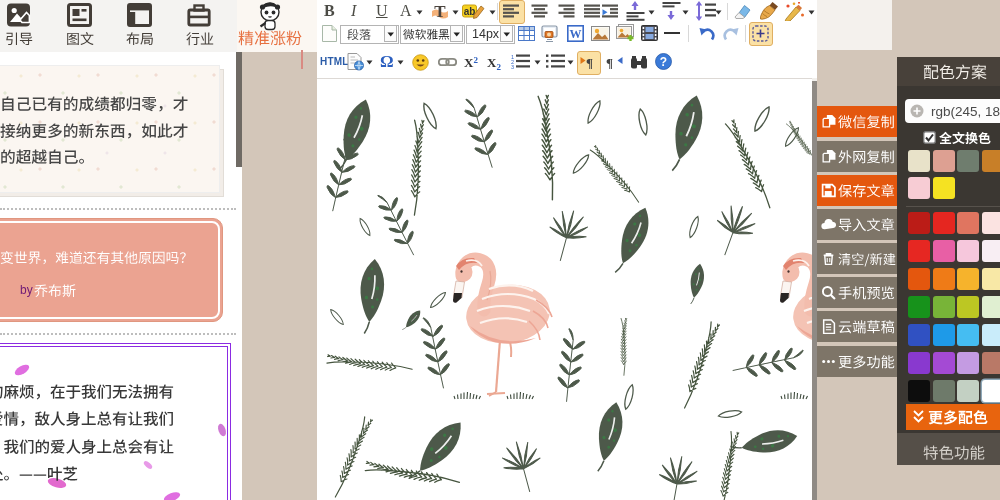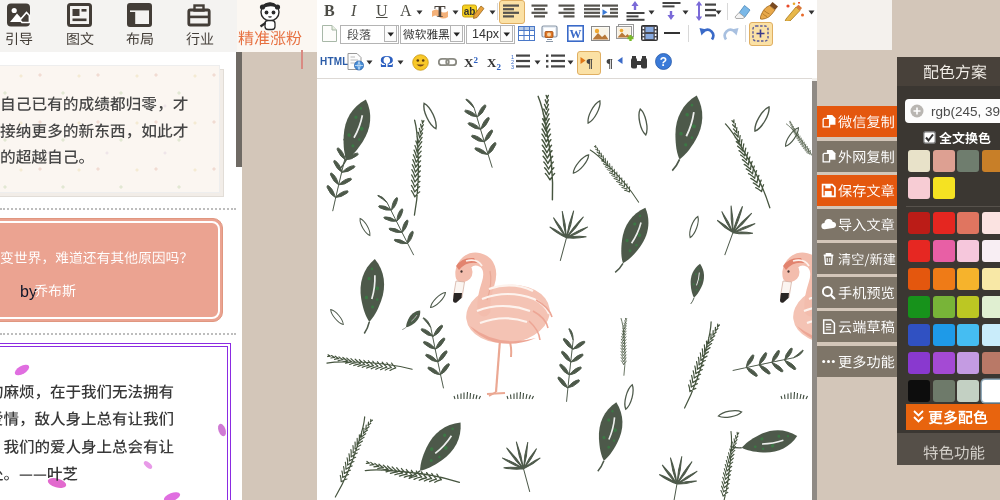--- a/index.html
+++ b/index.html
@@ -75,21 +75,21 @@
     <path transform="translate(0,15.7)" fill="#454545" d="M8.6 -6.5C9.4 -5.4 10.4 -3.8 10.9 -2.9L12.1 -3.6C11.6 -4.6 10.6 -6.1 9.7 -7.2ZM9.3 -13.3C8.8 -11.2 8 -9.1 6.9 -7.7V-10.7H4.4C4.6 -11.4 5 -12.2 5.2 -13L3.6 -13.3C3.5 -12.5 3.3 -11.5 3.1 -10.7H1.3V0.9H2.6V-0.3H6.9V-7.6C7.3 -7.4 7.8 -7 8.1 -6.8C8.6 -7.5 9.1 -8.4 9.5 -9.4H13.3C13.1 -3.5 12.9 -1.1 12.4 -0.5C12.2 -0.3 12 -0.3 11.7 -0.3C11.3 -0.3 10.4 -0.3 9.3 -0.4C9.6 0 9.8 0.7 9.8 1.1C10.7 1.1 11.7 1.1 12.2 1.1C12.8 1 13.2 0.8 13.6 0.3C14.3 -0.5 14.4 -2.9 14.7 -10.1C14.7 -10.3 14.7 -10.8 14.7 -10.8H10.1C10.3 -11.5 10.6 -12.2 10.7 -13ZM2.6 -9.4H5.6V-6.4H2.6ZM2.6 -1.6V-5.1H5.6V-1.6Z M25.3 -5.4H28.5V-2.9H25.3ZM23.9 -6.6V-1.7H30V-6.6ZM17.1 -6.2C17.1 -3.4 16.9 -0.9 16 0.7C16.4 0.8 17 1.1 17.2 1.3C17.6 0.5 17.9 -0.4 18.1 -1.5C19.3 0.5 21.1 0.9 24.3 0.9H30.4C30.5 0.5 30.8 -0.2 31 -0.5C29.8 -0.5 25.3 -0.5 24.3 -0.5C22.9 -0.5 21.7 -0.6 20.8 -0.9V-3.8H23.1V-5.1H20.8V-7.1H23.3V-7.4C23.5 -7.2 23.8 -7 24 -6.8C25.6 -7.8 26.5 -9.2 26.8 -11.4H28.9C28.8 -9.6 28.7 -8.9 28.5 -8.7C28.4 -8.6 28.2 -8.5 28 -8.5C27.8 -8.5 27.2 -8.5 26.6 -8.6C26.8 -8.3 27 -7.7 27 -7.3C27.7 -7.3 28.4 -7.3 28.7 -7.3C29.2 -7.4 29.5 -7.5 29.7 -7.8C30.1 -8.2 30.2 -9.3 30.3 -12.1C30.4 -12.3 30.4 -12.6 30.4 -12.6H23.4V-11.4H25.4C25.2 -9.8 24.5 -8.7 23.3 -7.9V-8.5H20.6V-10.2H23V-11.5H20.6V-13.3H19.2V-11.5H16.8V-10.2H19.2V-8.5H16.5V-7.1H19.5V-1.8C19 -2.3 18.6 -3 18.3 -3.8C18.4 -4.6 18.4 -5.3 18.4 -6.1Z M43.8 -12.6C44.3 -12 44.9 -11.2 45.2 -10.7L46.3 -11.3C45.9 -11.8 45.3 -12.5 44.8 -13.1ZM32.8 -6.1C32.9 -4 32.8 -1.5 31.7 0.4C32 0.5 32.5 1 32.7 1.3C33.3 0.4 33.6 -0.7 33.8 -1.8C35.1 0.4 37.1 0.9 40.4 0.9H46.1C46.2 0.5 46.5 -0.2 46.7 -0.5C45.6 -0.5 41.3 -0.5 40.4 -0.5C38.8 -0.5 37.5 -0.6 36.5 -1V-3.8H38.6V-5.1H36.5V-7.1H38.8V-8.4H36.3V-10.1H38.6V-11.4H36.3V-13.3H34.9V-11.4H32.6V-10.1H34.9V-8.4H32V-7.1H35.2V-2C34.7 -2.5 34.3 -3.2 34.1 -4.1C34.1 -4.8 34.1 -5.4 34.1 -6ZM39.1 -2.2C39.3 -2.5 39.8 -2.8 42.4 -4.3C42.3 -4.6 42.1 -5.1 42 -5.5L40.6 -4.6V-9.4H42.2C42.4 -7.4 42.6 -5.6 42.9 -4.2C42.2 -3.2 41.2 -2.3 40.2 -1.8C40.5 -1.5 40.9 -1 41.1 -0.7C42 -1.2 42.7 -1.9 43.4 -2.7C43.8 -1.7 44.4 -1.2 45 -1.2C46 -1.2 46.4 -1.8 46.6 -3.9C46.3 -4 45.8 -4.3 45.6 -4.6C45.5 -3.1 45.4 -2.5 45.2 -2.5C44.9 -2.5 44.6 -3 44.3 -3.9C45.1 -5.2 45.8 -6.6 46.3 -8.2L45.1 -8.5C44.8 -7.5 44.4 -6.6 43.9 -5.7C43.8 -6.7 43.6 -8 43.6 -9.4H46.5V-10.6H43.5C43.5 -11.5 43.5 -12.4 43.5 -13.3H42.1C42.1 -12.4 42.1 -11.5 42.2 -10.6H39.2V-4.6C39.2 -4 38.8 -3.7 38.5 -3.5C38.7 -3.2 39 -2.6 39.1 -2.2Z M51 -6.3H59V-4.3H51ZM51 -7.7V-9.7H59V-7.7ZM51 -2.9H59V-0.9H51ZM54.1 -13.3C54 -12.7 53.7 -11.9 53.5 -11.2H49.5V1.3H51V0.5H59V1.3H60.6V-11.2H55.1C55.3 -11.7 55.6 -12.4 55.8 -13.1Z M65.2 -7.3V-1.5C65.2 0.5 66 1 68.7 1C69.3 1 73.7 1 74.3 1C77 1 77.6 0.2 77.9 -2.7C77.4 -2.8 76.8 -3 76.4 -3.3C76.2 -0.9 75.9 -0.5 74.3 -0.5C73.3 -0.5 69.5 -0.5 68.7 -0.5C67 -0.5 66.7 -0.6 66.7 -1.5V-5.8H74.4V-4.8H75.9V-12.3H65V-10.8H74.4V-7.3Z M81.5 -3.9C80.2 -3.9 79.1 -2.7 79.1 -1.4C79.1 -0 80.2 1.1 81.5 1.1C82.9 1.1 84 -0 84 -1.4C84 -2.7 82.9 -3.9 81.5 -3.9ZM81.5 0.1C80.7 0.1 80 -0.6 80 -1.4C80 -2.2 80.7 -2.9 81.5 -2.9C82.4 -2.9 83.1 -2.2 83.1 -1.4C83.1 -0.6 82.4 0.1 81.5 0.1Z"></path>
   </svg>
 <div class="ab" style="left:0;top:208px;width:236px;border-top:2px dotted #bdbdbd"></div>
 <div class="ab" style="left:-30px;top:218px;width:251px;height:102px;background:#eba391;border-radius:10px;
 border:1px solid #e09780">
     <div style="position:absolute;left:2px;top:2px;right:2px;bottom:2px;border:2px solid #fff;border-radius:8px"></div>
   </div>
 <svg style="position:absolute;left:0px;top:249.2px;width:193px;height:19px;overflow:visible">
     <path transform="translate(0,13.8)" fill="#fff" d="M3.1 -8.7C2.7 -7.7 2 -6.7 1.2 -6C1.4 -5.9 1.8 -5.6 2 -5.5C2.8 -6.2 3.5 -7.3 4 -8.4ZM9.5 -8.2C10.4 -7.4 11.4 -6.2 11.9 -5.5L12.7 -6C12.2 -6.7 11.2 -7.8 10.3 -8.6ZM6 -11.5C6.2 -11.1 6.5 -10.6 6.7 -10.2H1V-9.3H4.8V-5.1H5.8V-9.3H7.9V-5.1H9V-9.3H12.8V-10.2H7.8C7.6 -10.6 7.3 -11.3 7 -11.7ZM1.8 -4.7V-3.8H2.9C3.7 -2.7 4.7 -1.8 5.9 -1C4.3 -0.4 2.5 -0 0.7 0.2C0.9 0.4 1.1 0.9 1.2 1.1C3.2 0.8 5.2 0.3 6.9 -0.5C8.5 0.3 10.5 0.9 12.6 1.1C12.7 0.9 13 0.5 13.2 0.2C11.2 0 9.5 -0.4 7.9 -1C9.4 -1.8 10.6 -2.9 11.4 -4.3L10.7 -4.7L10.5 -4.7ZM4.1 -3.8H9.8C9.1 -2.8 8.1 -2.1 6.9 -1.5C5.7 -2.1 4.8 -2.9 4.1 -3.8Z M20.1 -11.5V-8.1H17.6V-11.2H16.5V-8.1H14.5V-7.1H16.5V0.2H26.5V-0.8H17.6V-7.1H20.1V-2.8H24.9V-7.1H26.9V-8.1H24.9V-11.4H23.8V-8.1H21.1V-11.5ZM23.8 -7.1V-3.7H21.1V-7.1Z M31.9 -3.7V-2.9C31.9 -1.9 31.7 -0.6 29.2 0.4C29.4 0.6 29.8 0.9 29.9 1.2C32.6 0.1 33 -1.6 33 -2.9V-3.7ZM30.8 -8H34V-6.5H30.8ZM35 -8H38.2V-6.5H35ZM30.8 -10.3H34V-8.8H30.8ZM35 -10.3H38.2V-8.8H35ZM36.3 -3.7V1.1H37.3V-3.7C38.2 -3.1 39.2 -2.6 40.2 -2.3C40.3 -2.6 40.6 -3 40.9 -3.2C39.2 -3.6 37.6 -4.5 36.5 -5.6H39.3V-11.2H29.8V-5.6H32.5C31.5 -4.5 29.8 -3.6 28.2 -3.1C28.5 -2.9 28.8 -2.5 28.9 -2.3C30.7 -2.9 32.7 -4.2 33.8 -5.6H35.3C35.8 -4.9 36.5 -4.3 37.3 -3.7Z M43.6 1.5C45 1 46 -0.2 46 -1.7C46 -2.6 45.5 -3.2 44.8 -3.2C44.2 -3.2 43.7 -2.9 43.7 -2.2C43.7 -1.6 44.2 -1.3 44.8 -1.3L45 -1.3C44.9 -0.3 44.3 0.3 43.3 0.7Z M64.3 -11.2C64.7 -10.5 65.1 -9.7 65.3 -9.1L66.2 -9.6C66 -10.1 65.6 -10.9 65.2 -11.5ZM64.8 -5.5V-3.7H62.7V-5.5ZM62.9 -11.5C62.3 -9.8 61.4 -7.6 60.2 -6.3C60.4 -6 60.6 -5.6 60.7 -5.3C61.1 -5.8 61.4 -6.3 61.8 -6.8V1.1H62.7V0.1H68.4V-0.9H65.8V-2.7H67.9V-3.7H65.8V-5.5H67.9V-6.4H65.8V-8.2H68.2V-9.1H63C63.4 -9.8 63.6 -10.5 63.9 -11.2ZM64.8 -6.4H62.7V-8.2H64.8ZM64.8 -2.7V-0.9H62.7V-2.7ZM55.9 -7.6C56.6 -6.6 57.5 -5.5 58.2 -4.3C57.5 -2.8 56.6 -1.5 55.6 -0.8C55.8 -0.6 56.2 -0.2 56.3 0C57.3 -0.8 58.2 -1.9 58.9 -3.3C59.3 -2.5 59.7 -1.8 60 -1.2L60.8 -1.9C60.5 -2.6 60 -3.5 59.3 -4.4C60 -5.9 60.4 -7.7 60.7 -9.8L60 -10L59.9 -10H56V-9.1H59.6C59.4 -7.7 59.1 -6.5 58.7 -5.4C58 -6.4 57.2 -7.4 56.6 -8.2Z M69.9 -10.6C70.6 -9.9 71.5 -8.9 71.9 -8.2L72.7 -8.8C72.3 -9.4 71.4 -10.4 70.7 -11.1ZM75.3 -5.1H79.9V-3.9H75.3ZM75.3 -3.2H79.9V-2H75.3ZM75.3 -7H79.9V-5.8H75.3ZM74.3 -7.7V-1.2H80.9V-7.7H77.6C77.8 -8.1 77.9 -8.5 78.1 -8.9H82.1V-9.8H79.5C79.8 -10.2 80.2 -10.8 80.5 -11.3L79.5 -11.6C79.3 -11.1 78.8 -10.3 78.4 -9.8H75.9L76.6 -10.1C76.4 -10.5 76 -11.2 75.6 -11.6L74.7 -11.3C75.1 -10.8 75.5 -10.2 75.6 -9.8H73.3V-8.9H76.9C76.9 -8.5 76.7 -8.1 76.6 -7.7ZM72.6 -6.7H69.7V-5.7H71.6V-1.4C71 -1.2 70.3 -0.6 69.6 0.1L70.2 0.9C70.9 0.1 71.6 -0.6 72.1 -0.6C72.5 -0.6 72.9 -0.2 73.5 0.1C74.4 0.6 75.6 0.8 77.2 0.8C78.6 0.8 81 0.7 82 0.6C82 0.3 82.2 -0.1 82.3 -0.4C80.9 -0.2 78.9 -0.1 77.3 -0.1C75.8 -0.1 74.6 -0.2 73.7 -0.7C73.2 -1 72.9 -1.2 72.6 -1.4Z M92.1 -6.7C93.2 -5.7 94.5 -4.3 95.1 -3.5L95.9 -4.3C95.2 -5.1 93.9 -6.4 92.9 -7.3ZM83.9 -10.8C84.7 -10.1 85.6 -9.1 86.1 -8.4L86.9 -9.1C86.4 -9.7 85.5 -10.7 84.7 -11.4ZM87.3 -10.7V-9.6H91.5C90.4 -7.4 88.7 -5.5 86.7 -4.3C86.9 -4.1 87.3 -3.7 87.5 -3.5C88.7 -4.3 89.8 -5.3 90.7 -6.6V-0.9H91.8V-8.1C92.1 -8.6 92.4 -9.1 92.7 -9.6H95.6V-10.7ZM86.2 -6.9H83.4V-5.9H85.2V-1.6C84.6 -1.4 83.9 -0.7 83.1 0.1L83.9 1.1C84.6 0.2 85.2 -0.7 85.7 -0.7C86 -0.7 86.4 -0.2 87 0.2C88 0.8 89.2 1 91 1C92.4 1 94.9 0.9 95.9 0.8C95.9 0.5 96.1 -0.1 96.2 -0.4C94.8 -0.2 92.7 -0.1 91 -0.1C89.4 -0.1 88.2 -0.2 87.3 -0.8C86.8 -1.1 86.5 -1.4 86.2 -1.5Z M102 -11.6C101.8 -11 101.6 -10.4 101.4 -9.8H97.5V-8.8H101C100.1 -7 98.8 -5.3 97.2 -4.2C97.3 -4 97.7 -3.6 97.8 -3.4C98.7 -4 99.5 -4.8 100.1 -5.6V1.1H101.1V-1.6H106.9V-0.2C106.9 0 106.9 0.1 106.6 0.1C106.4 0.1 105.5 0.1 104.6 0.1C104.7 0.4 104.9 0.8 104.9 1.1C106.1 1.1 106.9 1.1 107.4 0.9C107.8 0.7 107.9 0.4 107.9 -0.2V-7.2H101.2C101.6 -7.8 101.8 -8.3 102.1 -8.8H109.6V-9.8H102.5C102.7 -10.3 102.9 -10.8 103 -11.3ZM101.1 -4H106.9V-2.5H101.1ZM101.1 -4.9V-6.3H106.9V-4.9Z M118.3 -0.9C119.9 -0.3 121.6 0.5 122.5 1L123.5 0.4C122.4 -0.2 120.7 -1 119 -1.5ZM115.4 -1.6C114.4 -1 112.5 -0.2 111 0.3C111.2 0.5 111.5 0.9 111.7 1.1C113.2 0.6 115.1 -0.2 116.3 -1ZM119.9 -11.6V-10H114.7V-11.6H113.7V-10H111.5V-9H113.7V-2.8H111.1V-1.9H123.5V-2.8H120.9V-9H123.1V-10H120.9V-11.6ZM114.7 -2.8V-4.3H119.9V-2.8ZM114.7 -9H119.9V-7.6H114.7ZM114.7 -6.7H119.9V-5.2H114.7Z M129.7 -10.2V-6.6L127.9 -5.9L128.3 -5L129.7 -5.5V-1C129.7 0.5 130.2 0.9 131.8 0.9C132.2 0.9 135.1 0.9 135.4 0.9C137 0.9 137.3 0.3 137.5 -1.6C137.2 -1.7 136.8 -1.9 136.5 -2C136.4 -0.4 136.3 -0 135.4 -0C134.8 -0 132.4 -0 131.9 -0C130.9 -0 130.7 -0.2 130.7 -1V-5.9L132.8 -6.7V-2H133.7V-7.1L135.9 -7.9C135.9 -5.7 135.8 -4.3 135.8 -3.9C135.7 -3.6 135.5 -3.5 135.3 -3.5C135.1 -3.5 134.6 -3.5 134.2 -3.5C134.3 -3.3 134.4 -2.9 134.5 -2.6C134.9 -2.6 135.5 -2.6 135.9 -2.7C136.3 -2.8 136.6 -3 136.7 -3.7C136.8 -4.3 136.9 -6.3 136.9 -8.8L136.9 -8.9L136.2 -9.2L136 -9.1L135.9 -9L133.7 -8.1V-11.6H132.8V-7.8L130.7 -7V-10.2ZM127.9 -11.5C127.1 -9.4 125.8 -7.4 124.4 -6C124.6 -5.8 124.9 -5.3 125 -5C125.5 -5.5 126 -6.1 126.4 -6.7V1.1H127.4V-8.3C128 -9.3 128.5 -10.3 128.8 -11.2Z M143.1 -5.5H148.9V-4.3H143.1ZM143.1 -7.6H148.9V-6.3H143.1ZM147.6 -2.3C148.5 -1.4 149.6 -0.2 150.1 0.6L151 0.1C150.4 -0.7 149.3 -1.9 148.5 -2.7ZM143.1 -2.7C142.5 -1.8 141.6 -0.8 140.8 -0.1C141 0.1 141.4 0.4 141.6 0.5C142.4 -0.2 143.4 -1.4 144.1 -2.4ZM139.8 -10.8V-6.9C139.8 -4.8 139.7 -1.8 138.5 0.3C138.7 0.4 139.2 0.7 139.4 0.8C140.6 -1.4 140.8 -4.7 140.8 -6.9V-9.9H151V-10.8ZM145.3 -9.7C145.2 -9.4 145 -8.9 144.8 -8.4H142.1V-3.4H145.5V-0.1C145.5 0.1 145.4 0.2 145.2 0.2C145 0.2 144.3 0.2 143.5 0.2C143.6 0.4 143.7 0.8 143.8 1.1C144.8 1.1 145.5 1.1 145.9 0.9C146.3 0.8 146.5 0.5 146.5 -0V-3.4H149.9V-8.4H145.9C146.1 -8.8 146.3 -9.2 146.5 -9.5Z M158.3 -9.5C158.3 -8.7 158.3 -7.9 158.2 -7.2H154.7V-6.3H158.1C157.7 -4.3 156.9 -2.7 154.7 -1.7C155 -1.6 155.3 -1.2 155.4 -0.9C157.2 -1.8 158.2 -3 158.7 -4.7C160 -3.5 161.3 -2 161.9 -1L162.7 -1.7C161.9 -2.7 160.4 -4.4 158.9 -5.6L159.1 -6.3H162.7V-7.2H159.2C159.3 -8 159.3 -8.7 159.3 -9.5ZM152.9 -11V1.1H153.9V0.4H163.5V1.1H164.5V-11ZM153.9 -0.5V-10.1H163.5V-0.5Z M170.9 -2.8V-1.9H176.5V-2.8ZM172 -9C171.9 -7.6 171.7 -5.8 171.6 -4.7H171.8L177.5 -4.6C177.2 -1.6 176.9 -0.4 176.6 -0C176.4 0.1 176.3 0.1 176.1 0.1C175.8 0.1 175.2 0.1 174.5 0.1C174.7 0.3 174.8 0.7 174.8 1C175.5 1 176.1 1 176.5 1C176.9 1 177.2 0.9 177.4 0.6C177.9 0.1 178.2 -1.4 178.5 -5.1C178.6 -5.2 178.6 -5.5 178.6 -5.5H176.9C177.1 -7.2 177.3 -9.3 177.4 -10.8L176.7 -10.8L176.5 -10.8H171.4V-9.8H176.3C176.2 -8.6 176 -6.9 175.9 -5.5H172.7C172.8 -6.6 172.9 -7.9 173 -8.9ZM166.6 -10.3V-1.2H167.6V-2.6H170.3V-10.3ZM167.6 -9.3H169.3V-3.5H167.6Z M182.1 -3.3H183.2C182.9 -5.4 185.8 -5.9 185.8 -8C185.8 -9.5 184.7 -10.5 183 -10.5C181.6 -10.5 180.7 -9.9 179.9 -9L180.6 -8.3C181.3 -9.1 182 -9.5 182.8 -9.5C184 -9.5 184.5 -8.8 184.5 -7.9C184.5 -6.3 181.7 -5.7 182.1 -3.3ZM182.7 0.1C183.2 0.1 183.6 -0.3 183.6 -0.8C183.6 -1.4 183.2 -1.8 182.7 -1.8C182.2 -1.8 181.8 -1.4 181.8 -0.8C181.8 -0.3 182.2 0.1 182.7 0.1Z"></path>
   </svg>
-<div class="ab" style="left:20px;top:283px;color:#0f172a;font-size:16px">by</div>
+<div class="ab" style="left:20px;top:283px;color:#701a75;font-size:12px">by</div>
 <svg style="position:absolute;left:34px;top:282px;width:42px;height:19px;overflow:visible">
     <path transform="translate(0,14)" fill="#fff" d="M8.6 -5.3V1.1H9.7V-5.3ZM4.2 -5.3V-3.7C4.2 -2.4 3.9 -0.8 1.4 0.4C1.7 0.5 2 0.9 2.2 1.1C4.9 -0.2 5.2 -2 5.2 -3.7V-5.3ZM11.4 -11.6C9.1 -11.1 5 -10.8 1.5 -10.7C1.6 -10.5 1.7 -10.1 1.8 -9.8C3.1 -9.9 4.6 -9.9 6 -10C5.8 -9.4 5.5 -8.8 5.2 -8.3H0.8V-7.3H4.5C3.5 -6 2.1 -5 0.4 -4.4C0.6 -4.2 1 -3.7 1.1 -3.5C3.1 -4.3 4.7 -5.6 5.8 -7.3H8.1C9.2 -5.6 10.9 -4.3 12.9 -3.6C13 -3.9 13.3 -4.3 13.6 -4.5C11.9 -5 10.3 -6 9.3 -7.3H13.2V-8.3H6.4C6.7 -8.8 7 -9.4 7.2 -10.1C9 -10.2 10.8 -10.4 12.2 -10.7Z M19.6 -11.8C19.4 -11.1 19.1 -10.3 18.8 -9.6H14.9V-8.6H18.4C17.4 -6.7 16.1 -5 14.4 -3.9C14.6 -3.6 14.9 -3.2 15.1 -3C15.8 -3.5 16.5 -4.1 17.1 -4.8V-0.2H18.2V-5H21.1V1.1H22.2V-5H25.4V-1.5C25.4 -1.3 25.3 -1.3 25 -1.3C24.8 -1.3 24 -1.2 23.1 -1.3C23.3 -1 23.4 -0.6 23.5 -0.3C24.7 -0.3 25.4 -0.3 25.8 -0.5C26.3 -0.7 26.4 -1 26.4 -1.5V-6H25.4H22.2V-7.9H21.1V-6H18.1C18.6 -6.8 19.1 -7.7 19.5 -8.6H27.2V-9.6H20C20.2 -10.2 20.5 -10.9 20.7 -11.5Z M30.5 -2C30.1 -1.1 29.5 -0.2 28.7 0.4C29 0.5 29.4 0.8 29.6 1C30.3 0.3 31.1 -0.7 31.5 -1.7ZM32.4 -1.6C32.9 -1 33.4 -0.2 33.7 0.3L34.6 -0.2C34.3 -0.7 33.7 -1.5 33.3 -2ZM33.4 -11.6V-9.9H30.9V-11.6H29.9V-9.9H28.7V-9H29.9V-3.2H28.5V-2.3H35.5V-3.2H34.4V-9H35.4V-9.9H34.4V-11.6ZM30.9 -9H33.4V-7.7H30.9ZM30.9 -6.8H33.4V-5.5H30.9ZM30.9 -4.7H33.4V-3.2H30.9ZM35.9 -10.3V-5.5C35.9 -3.2 35.7 -1.1 34.1 0.7C34.3 0.8 34.7 1.1 34.8 1.3C36.6 -0.6 36.9 -2.9 36.9 -5.4V-6.1H39V1.1H40V-6.1H41.5V-7.1H36.9V-9.6C38.5 -10 40.2 -10.4 41.4 -11L40.5 -11.7C39.5 -11.2 37.6 -10.7 35.9 -10.3Z"></path>
   </svg>
 <div class="ab" style="left:0;top:333px;width:236px;border-top:2px dotted #bdbdbd"></div>
 <div class="ab" style="left:-30px;top:343px;width:253px;height:200px;background:#fff;border:4px double #8b2be2"></div>
 <svg class="ab" style="left:22px;top:370px;overflow:visible" width="1" height="1">
     <ellipse cx="0" cy="0" rx="8.0" ry="4.0" transform="rotate(-30)" fill="#e06ee0" opacity="1"></ellipse>
   </svg>
 <svg class="ab" style="left:222px;top:430px;overflow:visible" width="1" height="1">
     <ellipse cx="0" cy="0" rx="6.5" ry="3.5" transform="rotate(70)" fill="#cf7ad4" opacity="1"></ellipse>
@@ -577,21 +577,21 @@
 <div class="ab" style="left:897px;top:57px;width:103px;height:29px;background:#48413a"></div>
 <div class="ab" style="left:897px;top:86px;width:103px;height:347px;background:#3b3732"></div>
 <svg style="position:absolute;left:923px;top:62px;width:64px;height:22px;overflow:visible">
     <path transform="translate(0,16)" fill="#f3efe9" d="M8.9 -12.7V-11.6H13.7V-7.7H8.9V-0.7C8.9 0.7 9.4 1.1 10.8 1.1C11.2 1.1 13.2 1.1 13.5 1.1C15 1.1 15.3 0.4 15.5 -2.2C15.2 -2.3 14.7 -2.5 14.4 -2.7C14.3 -0.4 14.2 -0 13.5 -0C13 -0 11.3 -0 11 -0C10.2 -0 10.1 -0.1 10.1 -0.7V-6.5H13.7V-5.4H14.9V-12.7ZM2.3 -2.5H6.7V-0.9H2.3ZM2.3 -3.4V-8.8H3.4V-7.6C3.4 -6.7 3.2 -5.7 2.3 -4.9C2.4 -4.8 2.7 -4.5 2.8 -4.4C3.8 -5.3 4 -6.6 4 -7.6V-8.8H4.9V-5.8C4.9 -5.1 5.1 -4.9 5.8 -4.9C5.9 -4.9 6.4 -4.9 6.6 -4.9H6.7V-3.4ZM0.9 -12.8V-11.7H3.2V-9.9H1.3V1.2H2.3V0.1H6.7V1H7.7V-9.9H5.9V-11.7H8.1V-12.8ZM4.1 -9.9V-11.7H5V-9.9ZM5.6 -8.8H6.7V-5.6L6.7 -5.6C6.6 -5.6 6.6 -5.6 6.4 -5.6C6.3 -5.6 5.9 -5.6 5.8 -5.6C5.6 -5.6 5.6 -5.6 5.6 -5.8Z M23.6 -7.9V-5.1H19.9V-7.9ZM24.8 -7.9H28.6V-5.1H24.8ZM25.6 -11C25.1 -10.3 24.5 -9.6 23.9 -9H19.7C20.3 -9.6 20.9 -10.3 21.4 -11ZM21.7 -13.5C20.5 -11.3 18.6 -9.4 16.6 -8.2C16.8 -7.9 17.2 -7.3 17.3 -7.1C17.8 -7.4 18.3 -7.7 18.7 -8.1V-1.3C18.7 0.6 19.5 1 22 1C22.6 1 27.6 1 28.2 1C30.6 1 31.1 0.3 31.4 -2.2C31.1 -2.3 30.6 -2.5 30.2 -2.7C30.1 -0.5 29.8 -0.1 28.2 -0.1C27.1 -0.1 22.8 -0.1 22 -0.1C20.2 -0.1 19.9 -0.3 19.9 -1.3V-4H28.6V-3.2H29.8V-9H25.4C26.1 -9.8 26.8 -10.7 27.4 -11.6L26.6 -12.1L26.4 -12H22.1C22.4 -12.4 22.6 -12.7 22.8 -13.1Z M39 -13.1C39.5 -12.3 39.9 -11.3 40.1 -10.7H33.1V-9.5H37.5C37.3 -5.8 36.9 -1.7 32.7 0.4C33.1 0.6 33.4 1 33.6 1.3C36.7 -0.3 37.9 -2.9 38.4 -5.8H44.1C43.8 -2.2 43.5 -0.6 43.1 -0.2C42.8 -0 42.6 0 42.3 0C41.9 0 40.7 -0 39.6 -0.1C39.8 0.2 40 0.7 40 1.1C41.1 1.1 42.1 1.2 42.7 1.1C43.3 1.1 43.7 1 44.1 0.5C44.7 -0.1 45 -1.8 45.4 -6.4C45.4 -6.5 45.4 -6.9 45.4 -6.9H38.6C38.7 -7.8 38.7 -8.7 38.8 -9.5H47V-10.7H40.2L41.4 -11.2C41.1 -11.8 40.6 -12.8 40.2 -13.5Z M48.8 -3.7V-2.7H54.4C53 -1.4 50.7 -0.4 48.5 0.1C48.8 0.3 49.1 0.8 49.3 1.1C51.5 0.5 53.9 -0.8 55.4 -2.3V1.3H56.6V-2.3C58.1 -0.8 60.5 0.5 62.8 1.1C62.9 0.8 63.3 0.3 63.6 0.1C61.4 -0.4 59 -1.4 57.6 -2.7H63.2V-3.7H56.6V-5H55.4V-3.7ZM54.9 -13.2 55.5 -12.2H49.3V-9.9H50.4V-11.2H61.6V-9.9H62.8V-12.2H56.7C56.5 -12.6 56.2 -13.2 55.9 -13.5ZM58.6 -8.6C58.1 -7.8 57.3 -7.3 56.4 -6.8C55.2 -7 54.1 -7.3 52.9 -7.4C53.3 -7.8 53.6 -8.2 54 -8.6ZM51 -6.8C52.3 -6.6 53.5 -6.4 54.7 -6.2C53.2 -5.8 51.2 -5.5 49 -5.4C49.2 -5.2 49.3 -4.8 49.4 -4.4C52.4 -4.7 54.8 -5.1 56.6 -5.8C58.6 -5.4 60.4 -4.9 61.7 -4.4L62.7 -5.2C61.4 -5.6 59.8 -6.1 57.9 -6.5C58.8 -7 59.4 -7.7 59.9 -8.6H63V-9.5H54.9C55.2 -9.9 55.5 -10.3 55.8 -10.7L54.7 -11C54.4 -10.6 54 -10 53.6 -9.5H49V-8.6H52.8C52.2 -7.9 51.6 -7.3 51 -6.8Z"></path>
   </svg>
 <div class="ab" style="left:905px;top:99px;width:95px;height:24px;background:#fdfdfd;border-radius:4px 0 0 4px"></div>
 <svg class="ab" style="left:910px;top:104px" width="14" height="14">
 <circle cx="7" cy="7" r="6.5" fill="#b9b6b2"></circle>
     <path d="M7 3.5 V10.5 M3.5 7 H10.5" stroke="#fff" stroke-width="1.6"></path>
   </svg>
-<div class="ab" style="left:931px;top:104px;font-size:13.5px;color:#4a4a4a;white-space:nowrap;font-family:'Liberation Sans'">rgb(245, 39</div>
+<div class="ab" style="left:931px;top:104px;font-size:13.5px;color:#4a4a4a;white-space:nowrap;font-family:'Liberation Sans'">rgb(245, 18</div>
 <svg class="ab" style="left:923px;top:131px" width="13" height="13">
 <rect x="0.7" y="0.7" width="11.6" height="11.6" rx="2" fill="#fff" stroke="#777" stroke-width="1.4"></rect>
 <path d="M3 6.5 L5.5 9.5 L10 3.5" stroke="#333" stroke-width="2" fill="none"></path>
   </svg>
 <svg style="position:absolute;left:939px;top:130px;width:52px;height:18px;overflow:visible">
     <path transform="translate(0,13)" fill="#fff" d="M6.2 -11.2C4.9 -9.1 2.5 -7.4 0.2 -6.5C0.6 -6.1 1.1 -5.6 1.3 -5.2C1.7 -5.4 2.1 -5.6 2.5 -5.8V-5H5.7V-3.5H2.7V-2.1H5.7V-0.5H1V0.9H12.1V-0.5H7.3V-2.1H10.4V-3.5H7.3V-5H10.5V-5.8C10.9 -5.6 11.3 -5.3 11.8 -5.1C12 -5.6 12.4 -6.1 12.8 -6.4C10.8 -7.4 8.9 -8.5 7.4 -10.2L7.6 -10.5ZM3.3 -6.3C4.5 -7.1 5.6 -8 6.5 -9C7.5 -8 8.5 -7.1 9.7 -6.3Z M18.4 -10.7C18.7 -10.1 19 -9.4 19.1 -8.9H13.6V-7.3H15.6C16.3 -5.5 17.2 -3.9 18.4 -2.6C17.1 -1.6 15.4 -0.8 13.3 -0.3C13.6 0 14.1 0.8 14.3 1.1C16.4 0.5 18.1 -0.3 19.6 -1.5C20.9 -0.4 22.6 0.5 24.7 1.1C24.9 0.6 25.4 -0.1 25.7 -0.4C23.8 -0.8 22.1 -1.6 20.8 -2.7C21.9 -3.9 22.8 -5.5 23.5 -7.3H25.5V-8.9H19.8L20.9 -9.2C20.8 -9.7 20.4 -10.6 20 -11.2ZM19.6 -3.7C18.6 -4.7 17.8 -6 17.2 -7.3H21.7C21.2 -5.9 20.5 -4.7 19.6 -3.7Z M30.4 -3.9V-2.6H33.2C32.6 -1.6 31.6 -0.7 29.7 0.1C30 0.4 30.5 0.9 30.7 1.2C32.6 0.3 33.7 -0.7 34.4 -1.7C35.2 -0.4 36.4 0.6 37.8 1.1C38.1 0.7 38.5 0.2 38.8 -0.1C37.3 -0.6 36.1 -1.5 35.3 -2.6H38.5V-3.9H37.8V-7.7H36.5C36.9 -8.2 37.3 -8.8 37.6 -9.3L36.6 -10L36.3 -9.9H34C34.1 -10.2 34.2 -10.5 34.4 -10.7L32.8 -11C32.4 -10 31.6 -8.8 30.4 -7.8V-8.6H29.3V-11H27.8V-8.6H26.5V-7.1H27.8V-4.8C27.3 -4.7 26.7 -4.5 26.3 -4.4L26.6 -3L27.8 -3.3V-0.7C27.8 -0.5 27.8 -0.4 27.6 -0.4C27.5 -0.4 27 -0.4 26.6 -0.4C26.8 -0 27 0.7 27 1.1C27.8 1.1 28.4 1 28.8 0.8C29.2 0.5 29.3 0.1 29.3 -0.7V-3.7L30.6 -4.1L30.4 -5.5L29.3 -5.2V-7.1H30.4V-7.7C30.7 -7.5 31 -7.1 31.2 -6.8V-3.9ZM33.1 -8.6H35.4C35.2 -8.3 35 -8 34.7 -7.7H32.4C32.7 -8 32.9 -8.3 33.1 -8.6ZM35.4 -6.5H36.2V-3.9H35.2C35.3 -4.3 35.3 -4.7 35.3 -5.1V-6.5ZM32.7 -3.9V-6.5H33.7V-5.1C33.7 -4.7 33.7 -4.3 33.7 -3.9Z M44.9 -6V-4.4H42.4V-6ZM46.4 -6H48.8V-4.4H46.4ZM46.3 -8.7C46 -8.2 45.6 -7.8 45.3 -7.4H42.3C42.7 -7.8 43.1 -8.2 43.4 -8.7ZM43.3 -11.1C42.5 -9.5 40.9 -8 39.3 -7.1C39.6 -6.7 40 -6 40.2 -5.6C40.4 -5.8 40.7 -6 40.9 -6.2V-1.4C40.9 0.5 41.7 0.9 44.1 0.9C44.7 0.9 48 0.9 48.6 0.9C50.8 0.9 51.3 0.3 51.6 -1.9C51.2 -1.9 50.5 -2.2 50.1 -2.4C50 -0.8 49.8 -0.5 48.5 -0.5C47.7 -0.5 44.8 -0.5 44.1 -0.5C42.7 -0.5 42.4 -0.6 42.4 -1.4V-3H48.8V-2.5H50.3V-7.4H47.1C47.7 -8 48.3 -8.7 48.7 -9.4L47.7 -10.1L47.4 -10H44.4L44.7 -10.6Z"></path>
   </svg>
 <div class="ab" style="left:908px;top:150px;width:22px;height:22px;border-radius:3px;background:#e8e2c9"></div>
 <div class="ab" style="left:932.5px;top:150px;width:22px;height:22px;border-radius:3px;background:#dda092"></div>
 <div class="ab" style="left:957px;top:150px;width:22px;height:22px;border-radius:3px;background:#6f7d6e"></div>

